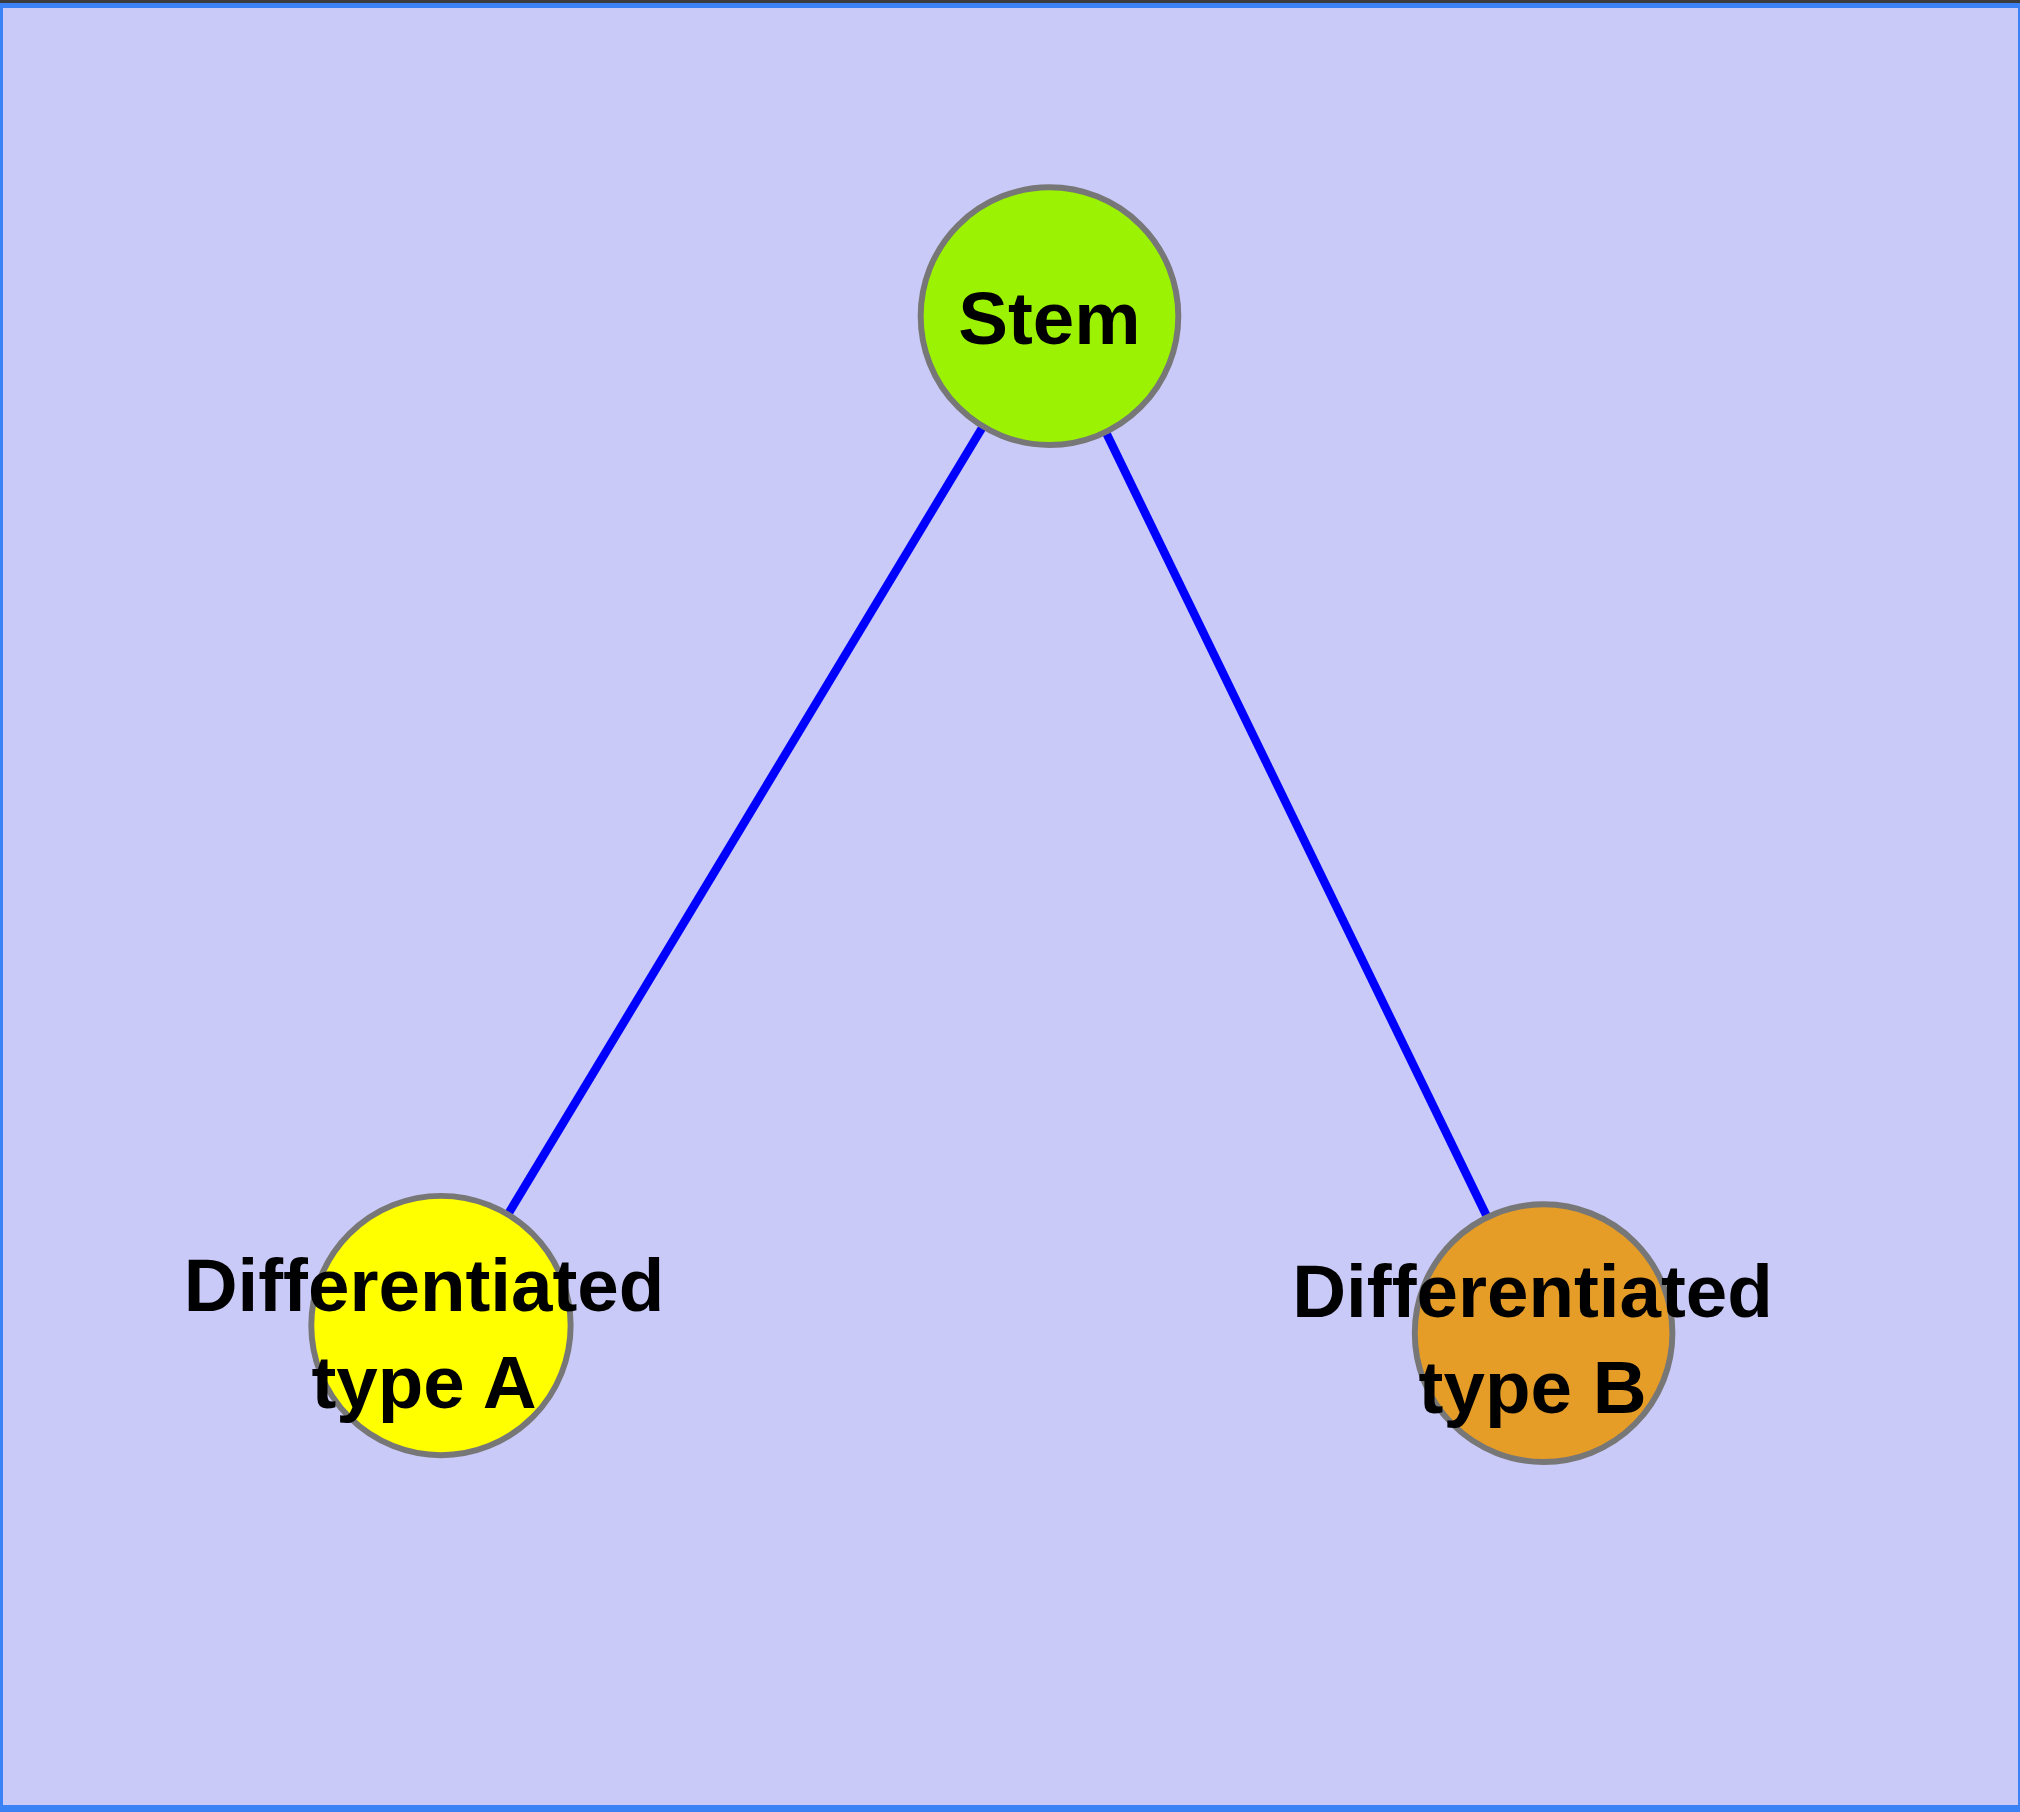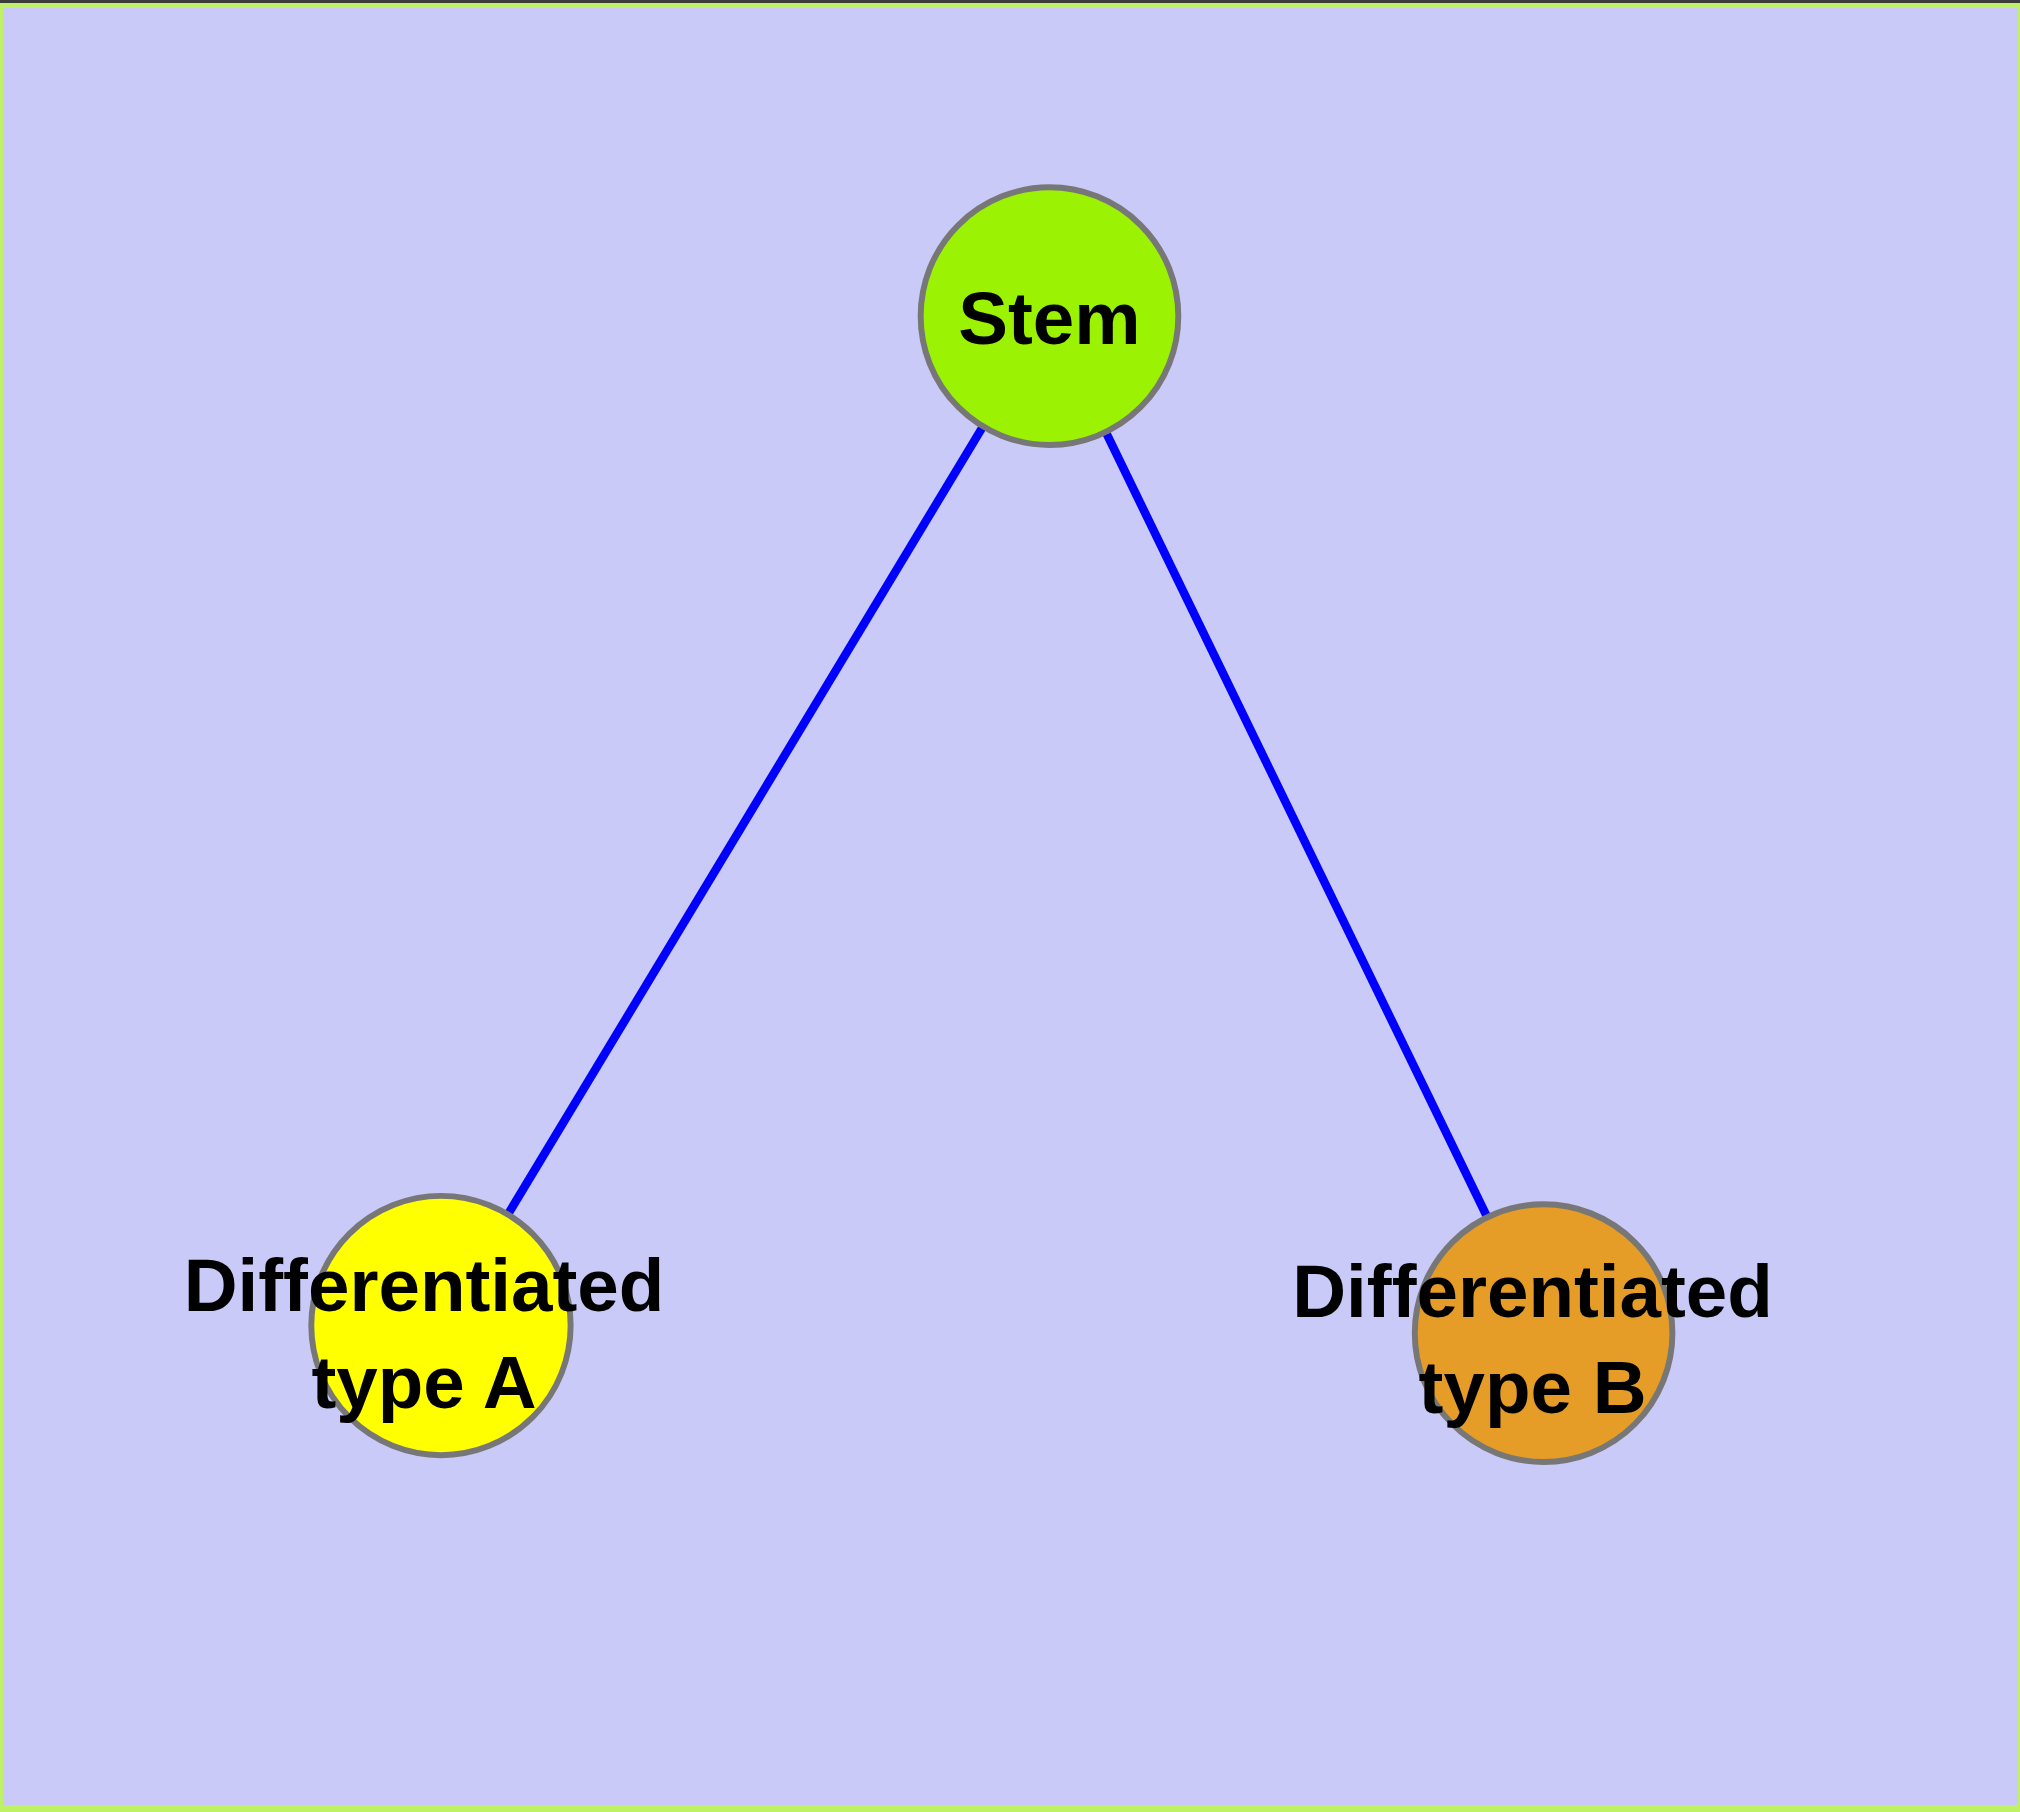--- a/index.html
+++ b/index.html
@@ -8,21 +8,21 @@
     width: 2021px;
     height: 1812px;
     background: #ffffff;
     overflow: hidden;
     font-family: "Liberation Sans", sans-serif;
   }
   .page {
     position: relative;
     width: 2021px;
     height: 1812px;
-    background: #bef264;
+    background: #3b82f6;
   }
   .top-line {
     position: absolute;
     top: 0; left: 0; right: 0;
     height: 2.5px;
   }
   .canvas {
     position: absolute;
     top: 7.6px; bottom: 6.8px; left: 3.4px; right: 3.4px;
   }

